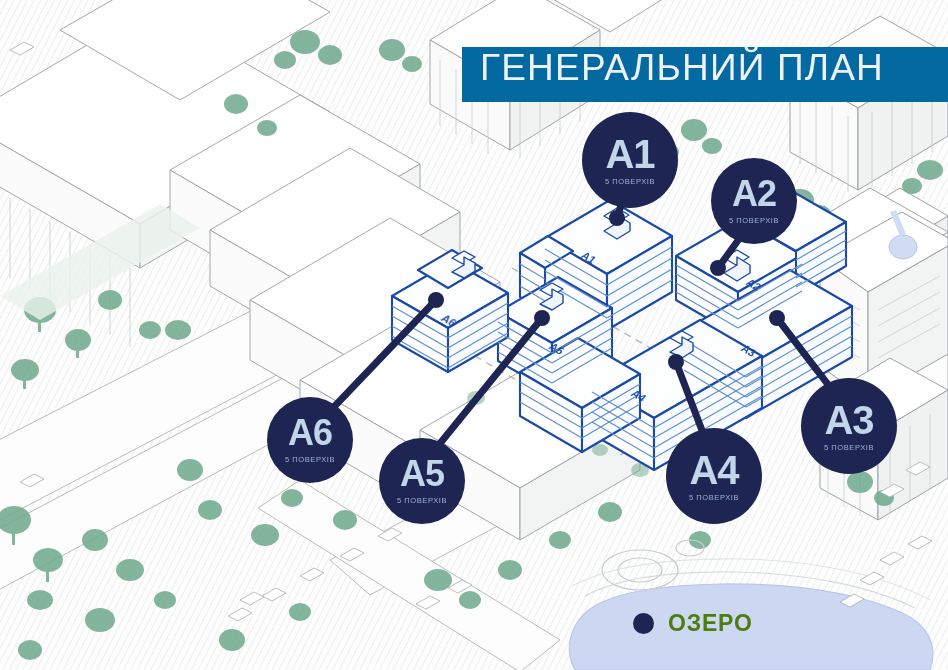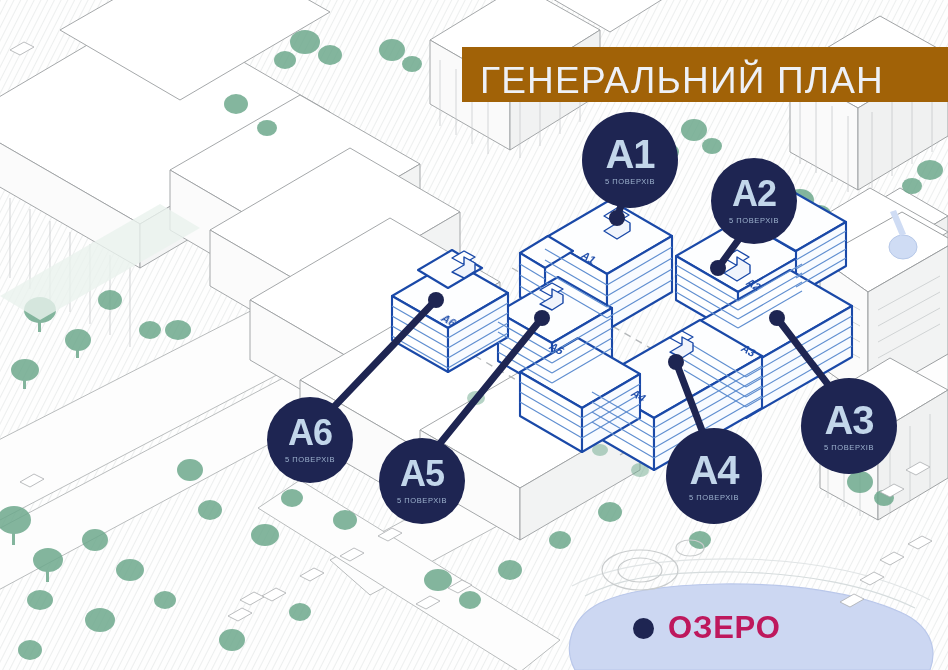--- a/index.html
+++ b/index.html
@@ -8,22 +8,22 @@
     background:#f7f8f7;
     font-family:"Liberation Sans", sans-serif;
   }
   #stage{position:absolute;inset:0;width:948px;height:670px;overflow:hidden;}
   #mapsvg{position:absolute;left:0;top:0;}
 
   
   .banner{
     position:absolute;left:462px;top:47px;
     width:486px;height:55px;
-    background:#a16207;
-    display:flex;align-items:flex-end;
+    background:#0369a1;
+    display:flex;align-items:flex-start;
     box-sizing:border-box;padding-left:18px;
     z-index:40;
   }
   .banner-text{
     color:#eef1f7;
     font-size:37px;
     letter-spacing:1.2px;
     font-weight:400;
     white-space:nowrap;
     font-family:"Liberation Sans", sans-serif;
@@ -51,21 +51,21 @@
 
   
   .lake-label{
     position:absolute;z-index:30;left:633px;top:610px;
     display:flex;align-items:center;gap:14px;
   }
   .lake-dot{
     width:21px;height:21px;border-radius:50%;background:#1e2552;display:block;
   }
   .lake-text{
-    color:#be185d;font-size:31px;font-weight:700;letter-spacing:.8px;
+    color:#4d7c0f;font-size:23px;font-weight:700;letter-spacing:.8px;
   }
 
   
 </style>
 </head>
 <body>
 
 <div id="stage">
 
   <svg id="mapsvg" width="948" height="670" viewBox="0 0 948 670">

